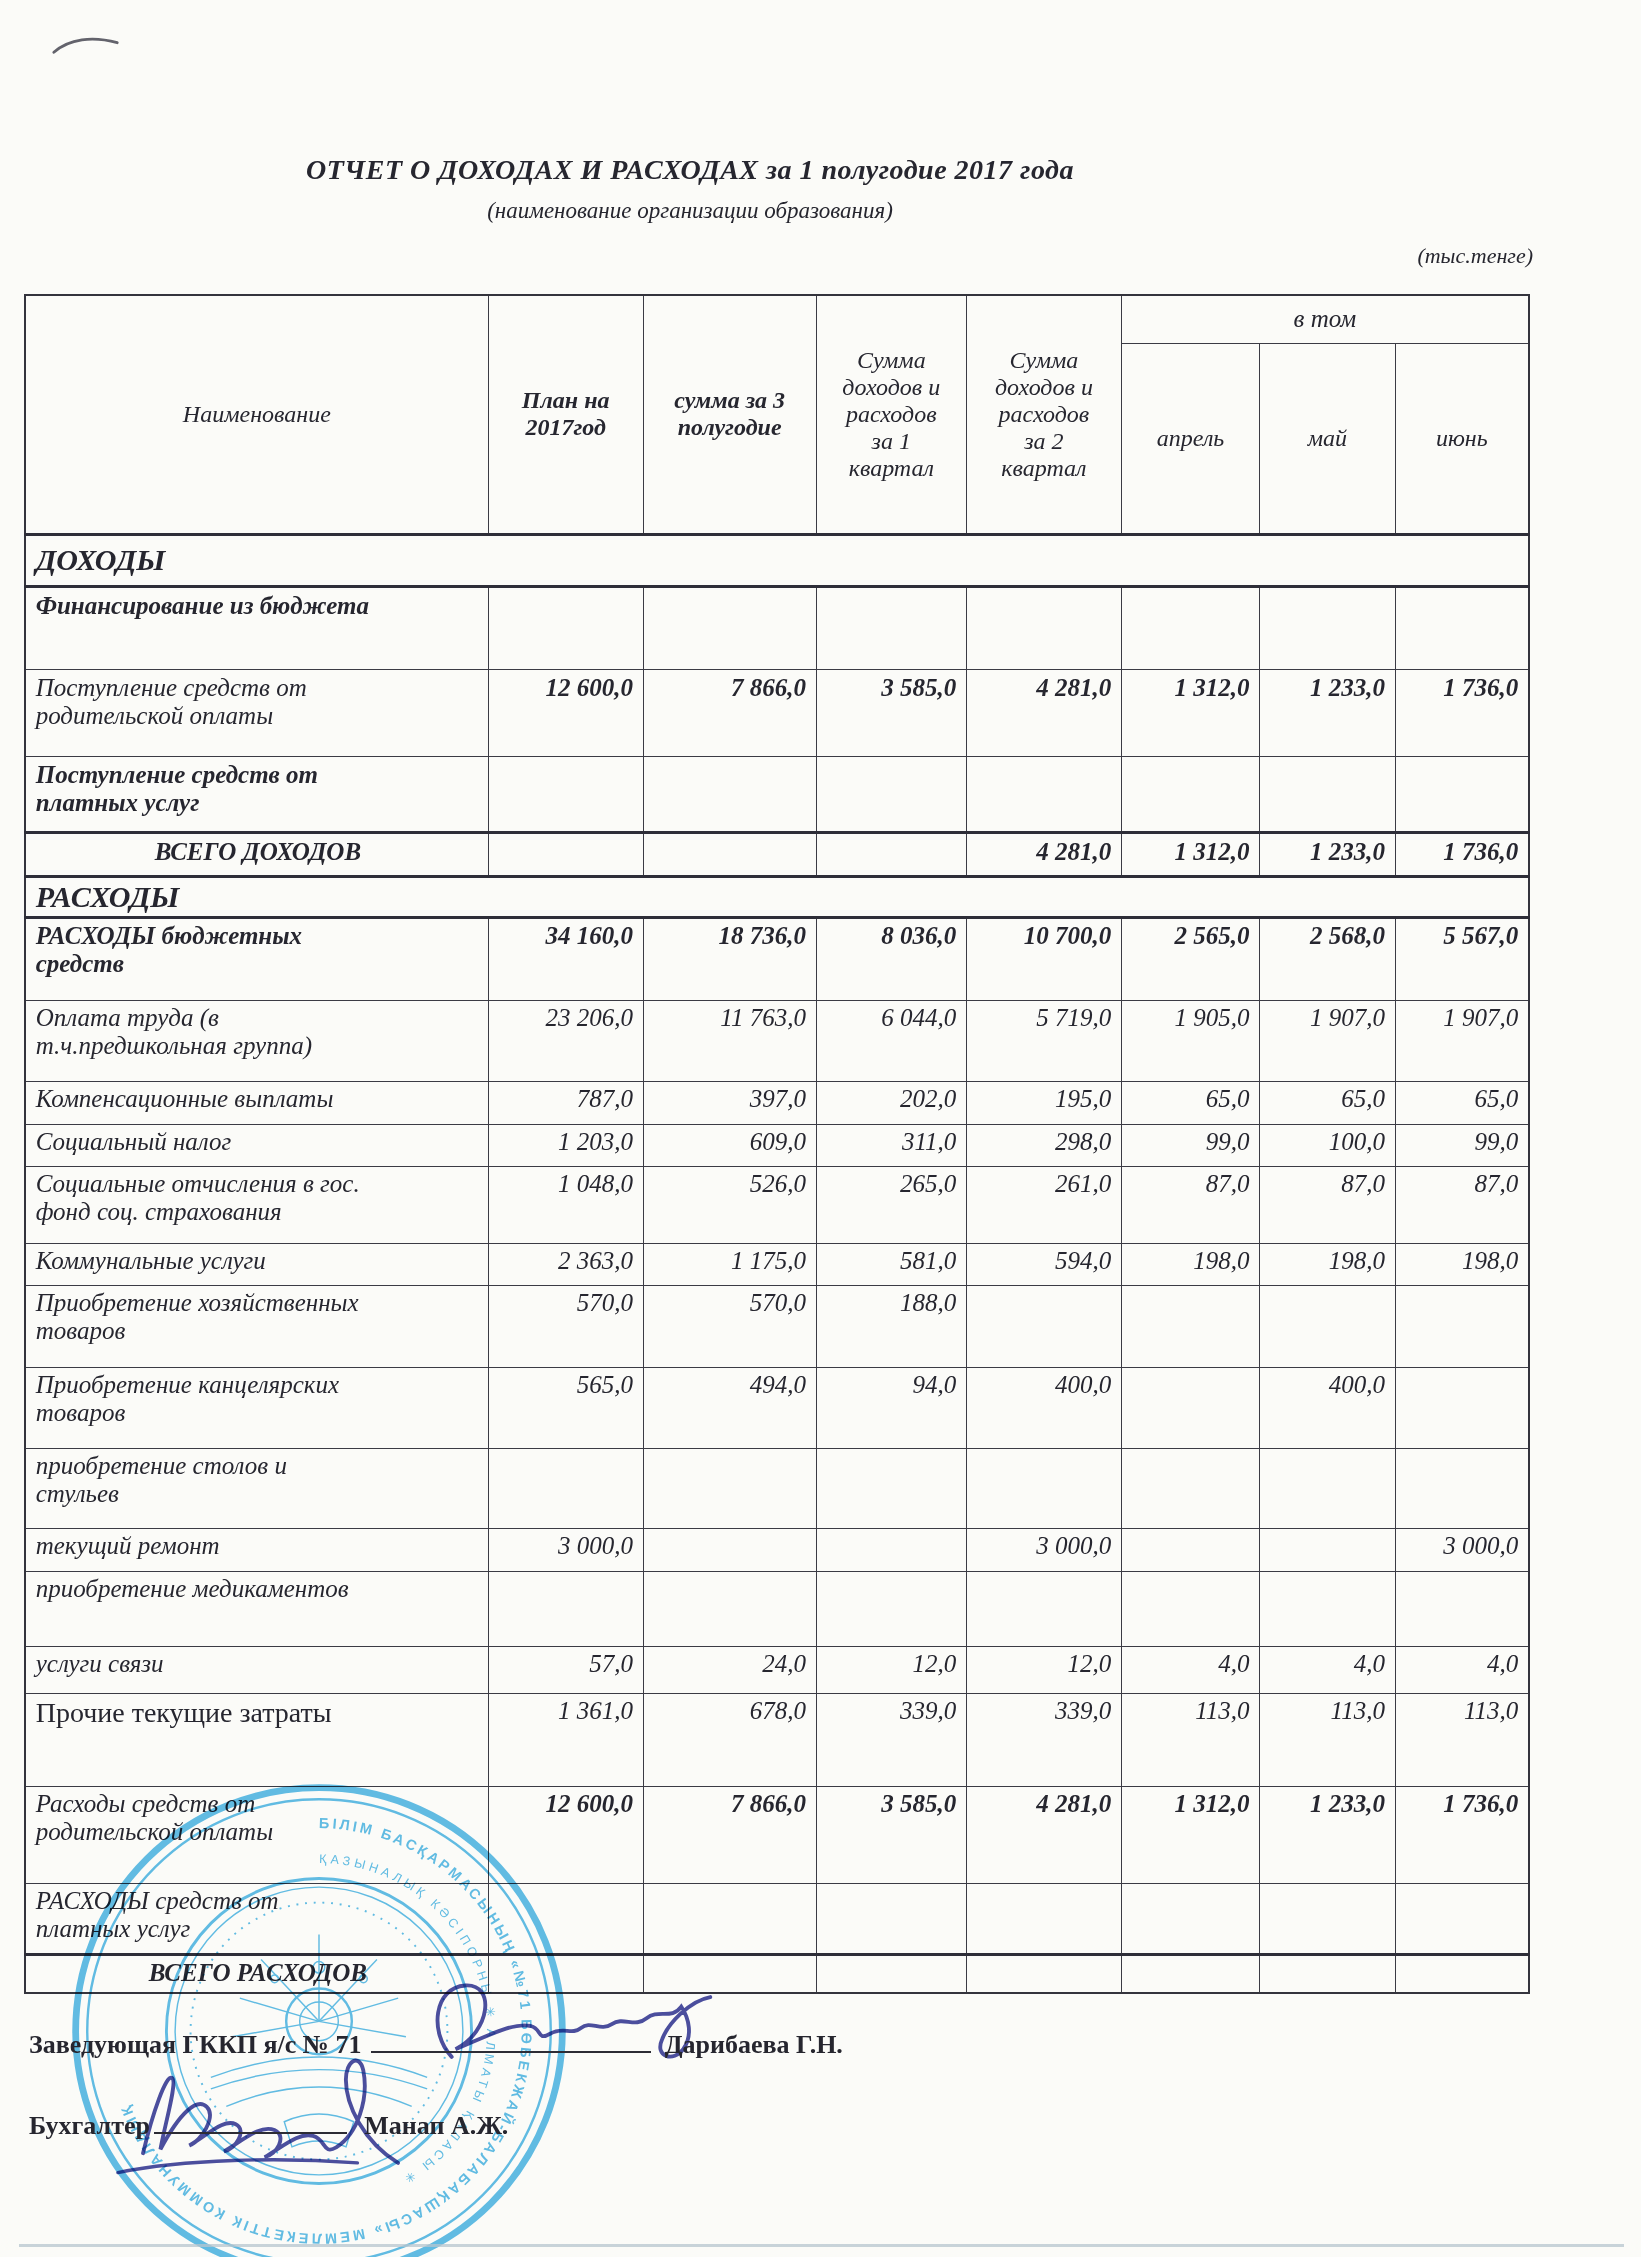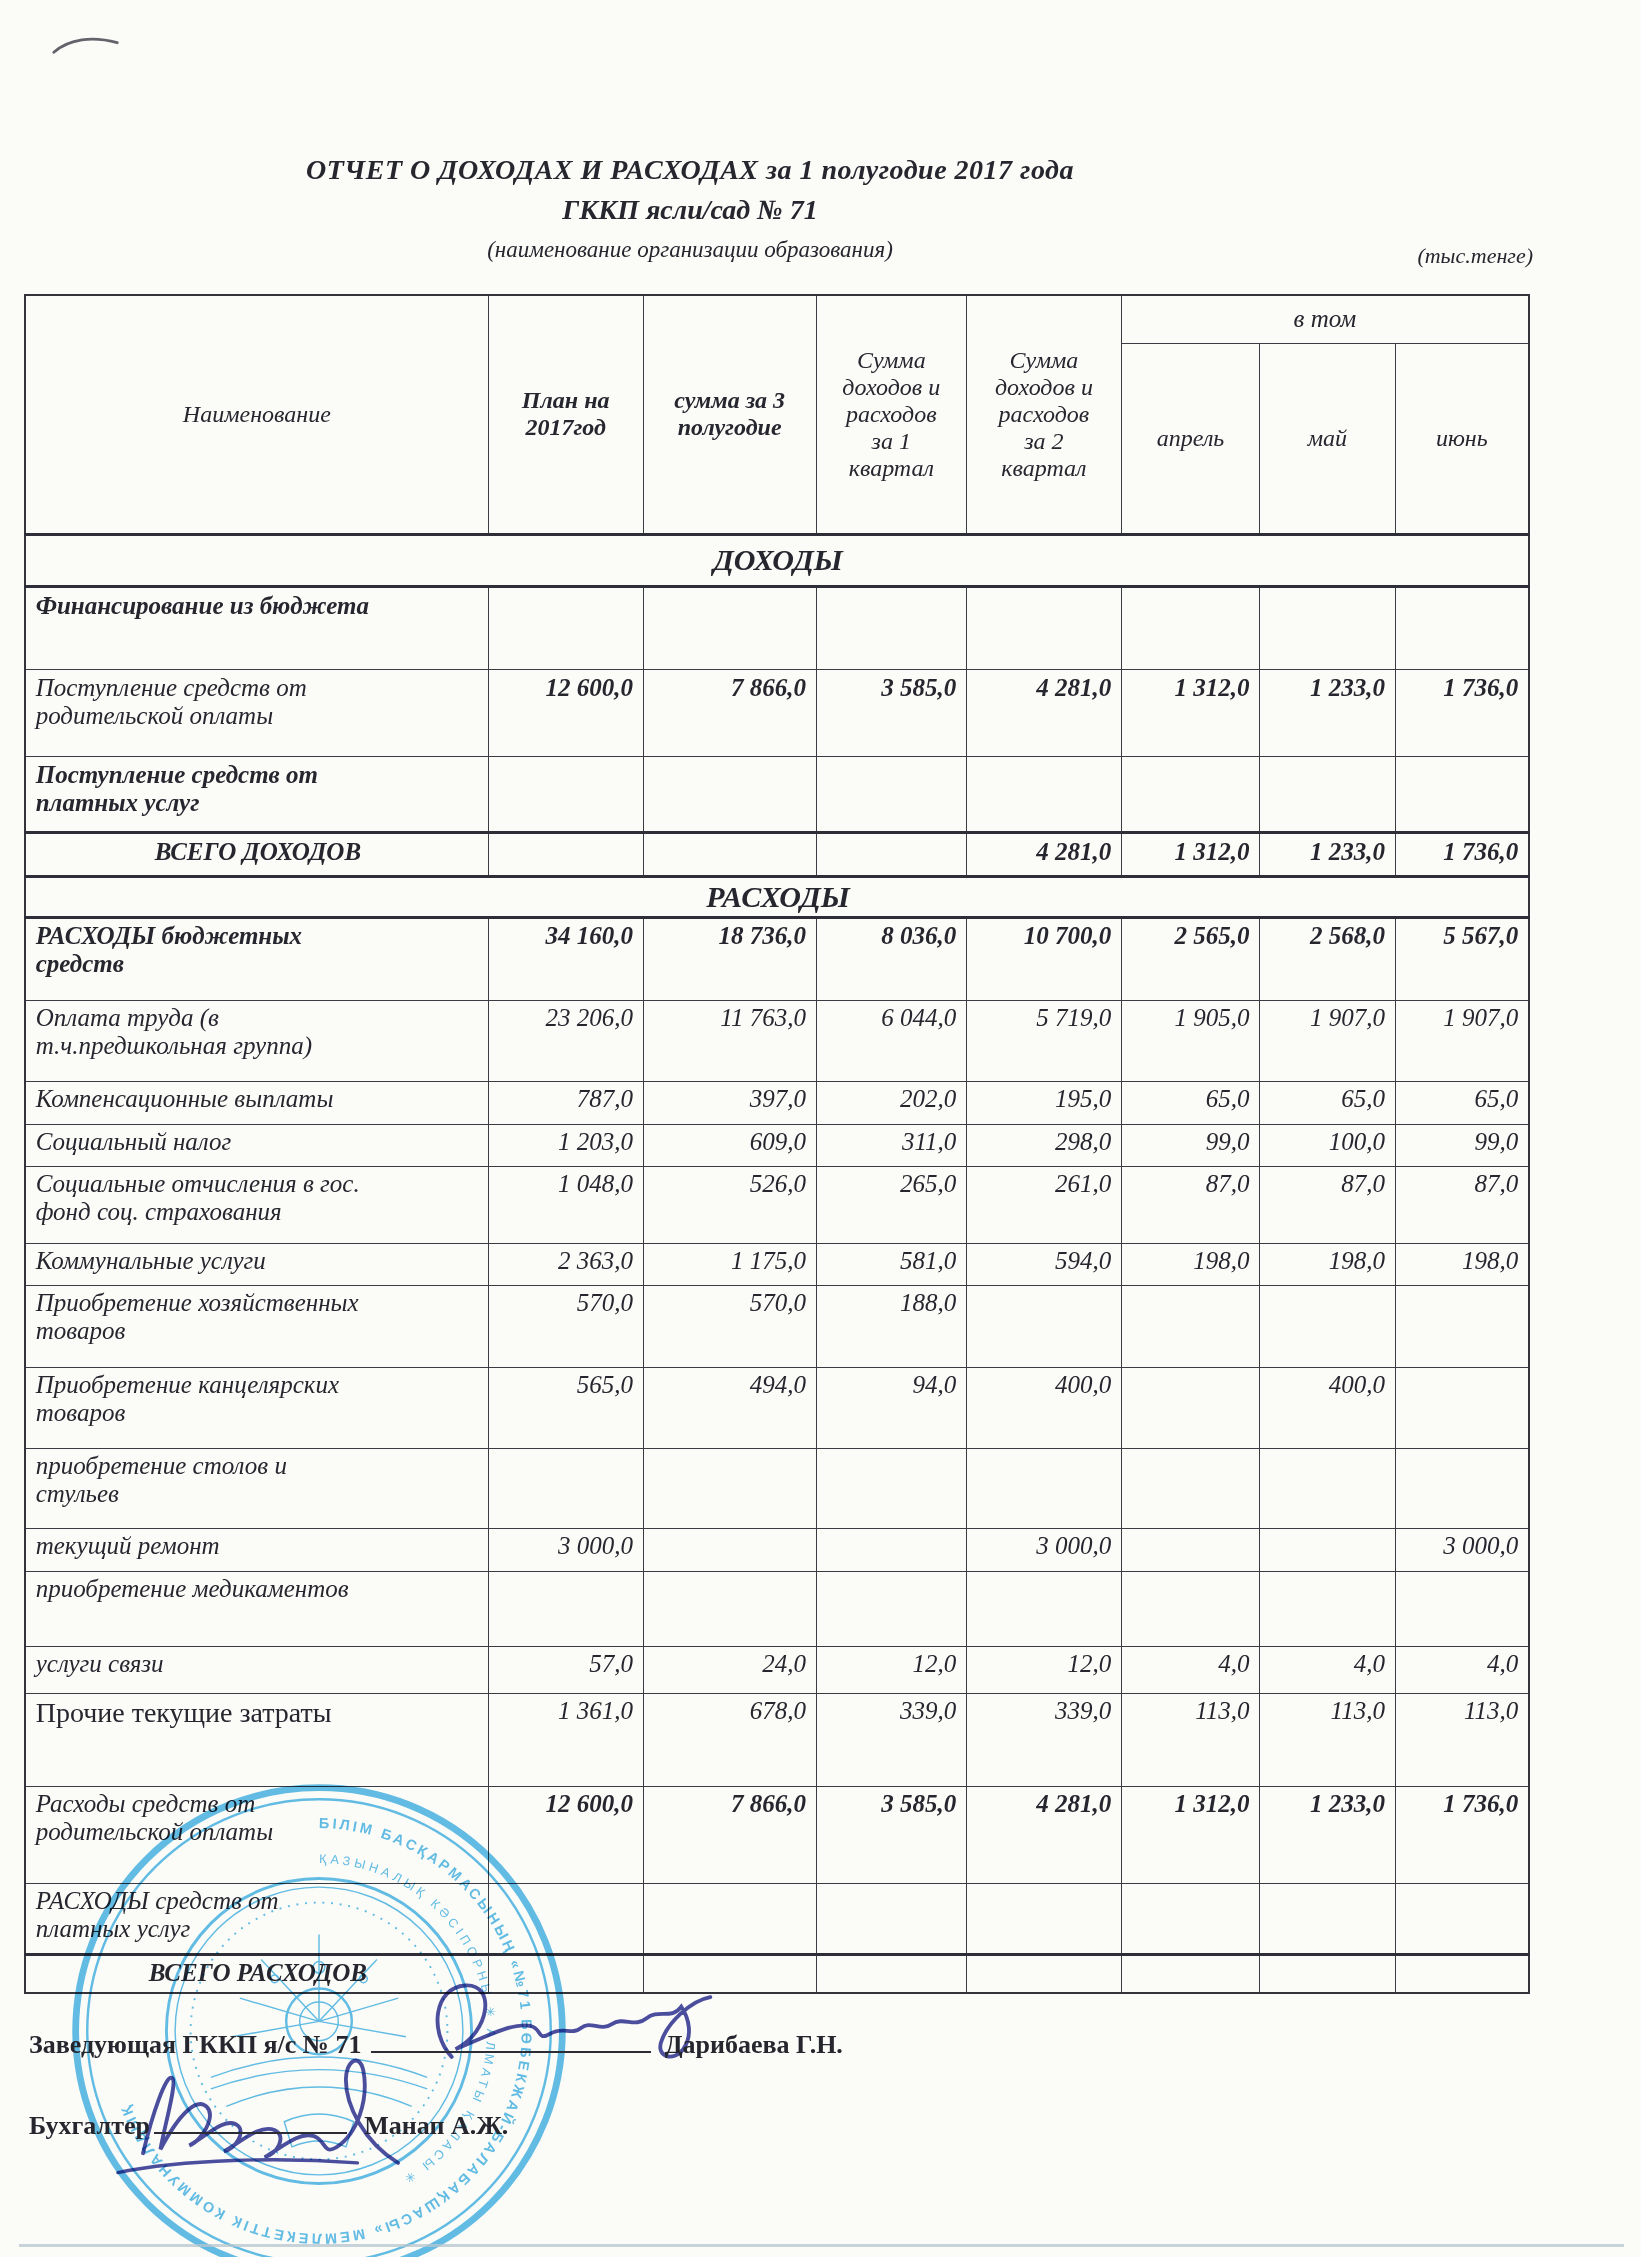--- a/index.html
+++ b/index.html
@@ -28,21 +28,21 @@
   }
   .report th{vertical-align:middle;text-align:center;font-weight:normal;font-size:24px;padding:1.9px 3.9px;}
   .report th.hb{font-weight:bold;}
   .report tr.hr1 th.vtom{height:43px;font-size:25px;}
   .report td.lbl{text-align:left;}
   .report td.num{text-align:right;white-space:nowrap;padding-right:9.7px;}
   .report td.bold{font-weight:bold;}
   .report td.center{text-align:center;}
   .report td.upright{font-style:normal;font-size:28px;margin-top:12px;}
   .report td.section{
-    text-align:center;font-weight:bold;font-size:30px;
+    font-weight:bold;font-size:30px;
     border-top:3.9px solid #2e2e38;border-bottom:3.9px solid #2e2e38;
     padding-top:1.9px;vertical-align:middle;
   }
   .report tr.totalrow td{border-top:3.9px solid #2e2e38;}
 
   .footer-line{position:absolute;left:29px;font-size:26px;font-weight:bold;white-space:nowrap;}
   .fl-director{top:2030px;}
   .fl-accountant{top:2111px;}
   .sig-underline{display:inline-block;border-bottom:2.9px solid #2c2c35;height:21px;vertical-align:baseline;}
   .u1{width:280px;margin:0 13.5px 0 9.7px;}
@@ -59,21 +59,20 @@
 </style>
 </head>
 <body>
 
 <svg class="pen-mark" width="73" height="27" viewBox="0 0 76 28">
   <path d="M4,20 C20,6 44,3 70,10" fill="none" stroke="#63636c" stroke-width="3" stroke-linecap="round"></path>
 </svg>
 
 <div class="doc-header">
   <div class="doc-title">ОТЧЕТ О ДОХОДАХ И РАСХОДАХ за 1 полугодие 2017 года</div>
-  <div class="doc-subtitle">ГККП ясли/сад № 71</div>
   <div class="org-note">(наименование организации образования)</div>
 </div>
 <div class="units-note">(тыс.тенге)</div>
 
 <table class="report">
   <colgroup>
     <col style="width:30.8%">
       <col style="width:10.3%">
       <col style="width:11.5%">
     <col style="width:10%">

